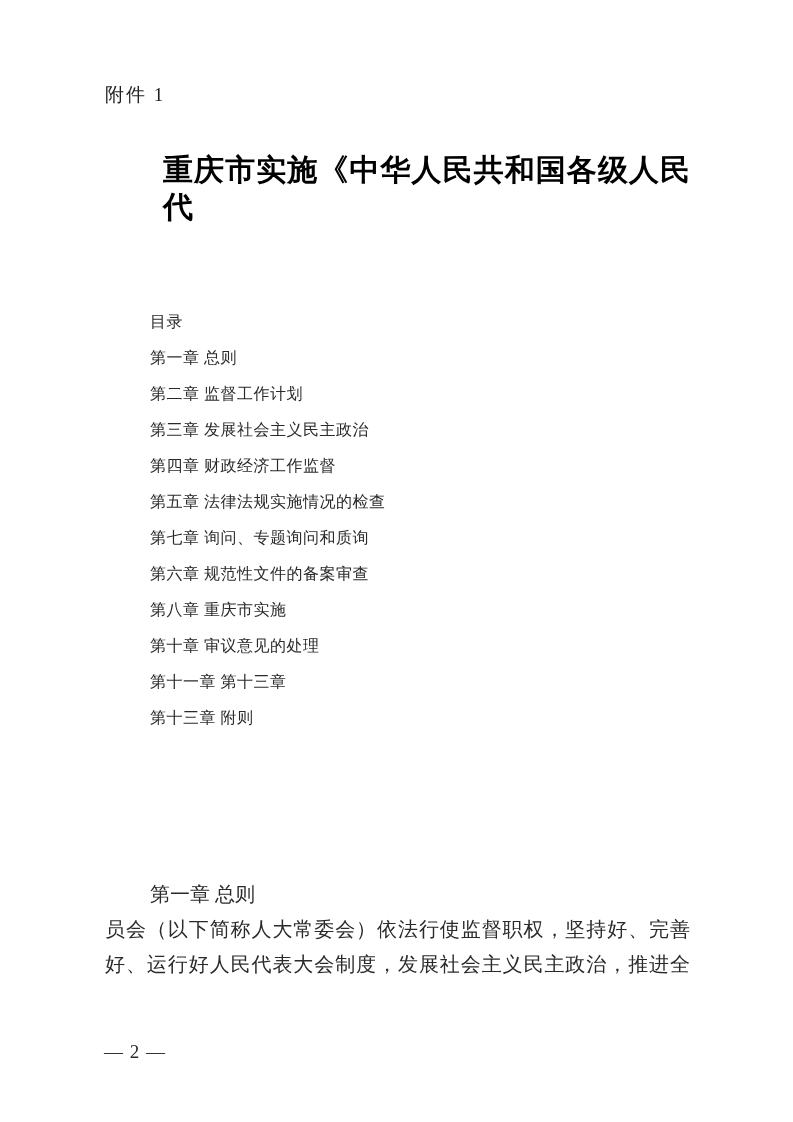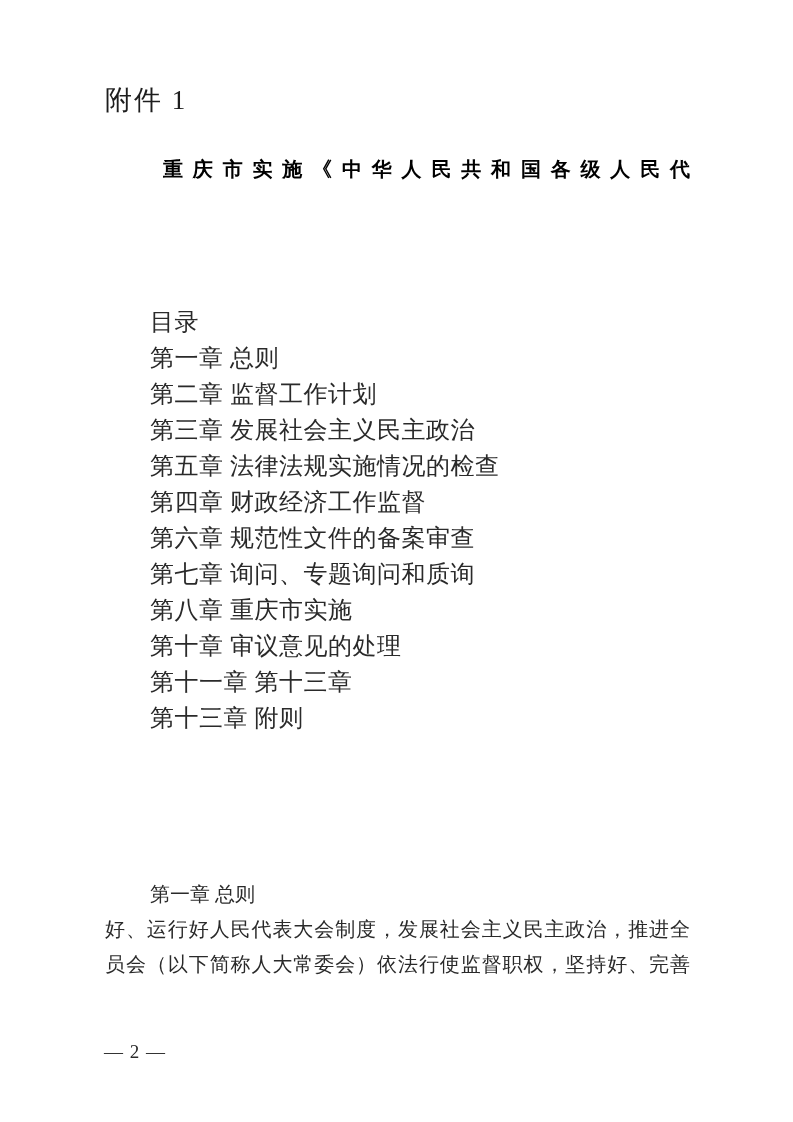--- a/index.html
+++ b/index.html
@@ -13,50 +13,50 @@
     background: #ffffff;
     color: #1d1d1d;
     font-family: "Liberation Serif", serif;
     overflow: hidden;
   }
 
   .attachment {
     position: absolute;
     left: 105px;
     top: 82px;
-    font-size: 27px;
+    font-size: 19px;
     letter-spacing: 2px;
     color: #1d1d1d;
     font-family: Liberation Serif, serif;
   }
 
   .doc-title {
     position: absolute;
     left: 105px;
     top: 151px;
     width: 585px;
-    font-size: 20px;
+    font-size: 30px;
     font-weight: 700;
     line-height: 37px;
     color: #000000;
   }
   .doc-title .title-line {
     text-align: justify;
     text-align-last: justify;
   }
   .doc-title .title-line.first {
     padding-left: 58px;
   }
 
   .toc {
     position: absolute;
     left: 150px;
     top: 304px;
     width: 540px;
-    font-size: 24px;
+    font-size: 16px;
     line-height: 36px;
     letter-spacing: 0.5px;
     color: #2a2a2a;
   }
   .toc .toc-line { white-space: pre; }
 
   .section {
     position: absolute;
     left: 105px;
     top: 877px;
@@ -95,31 +95,31 @@
 
   <div class="doc-title">
     <div class="title-line first">重庆市实施《中华人民共和国各级人民代</div>
   </div>
 
   <div class="toc">
     <div class="toc-line">目录</div>
     <div class="toc-line">第一章 总则</div>
     <div class="toc-line">第二章 监督工作计划</div>
     <div class="toc-line">第三章 发展社会主义民主政治</div>
+    <div class="toc-line">第四章 财政经济工作监督</div>
     <div class="toc-line">第五章 法律法规实施情况的检查</div>
-    <div class="toc-line">第四章 财政经济工作监督</div>
+    <div class="toc-line">第七章 询问、专题询问和质询</div>
     <div class="toc-line">第六章 规范性文件的备案审查</div>
-    <div class="toc-line">第七章 询问、专题询问和质询</div>
     <div class="toc-line">第八章 重庆市实施</div>
     <div class="toc-line">第十章 审议意见的处理</div>
     <div class="toc-line">第十一章 第十三章</div>
     <div class="toc-line">第十三章 附则</div>
   </div>
 
   <div class="section">
     <div class="section-heading">第一章 总则</div>
+    <div class="para-line">员会（以下简称人大常委会）依法行使监督职权，坚持好、完善</div>
     <div class="para-line">好、运行好人民代表大会制度，发展社会主义民主政治，推进全</div>
-    <div class="para-line">员会（以下简称人大常委会）依法行使监督职权，坚持好、完善</div>
   </div>
 
   <div class="page-footer">— 2 —</div>
 
 </div>
 
 </body></html>

